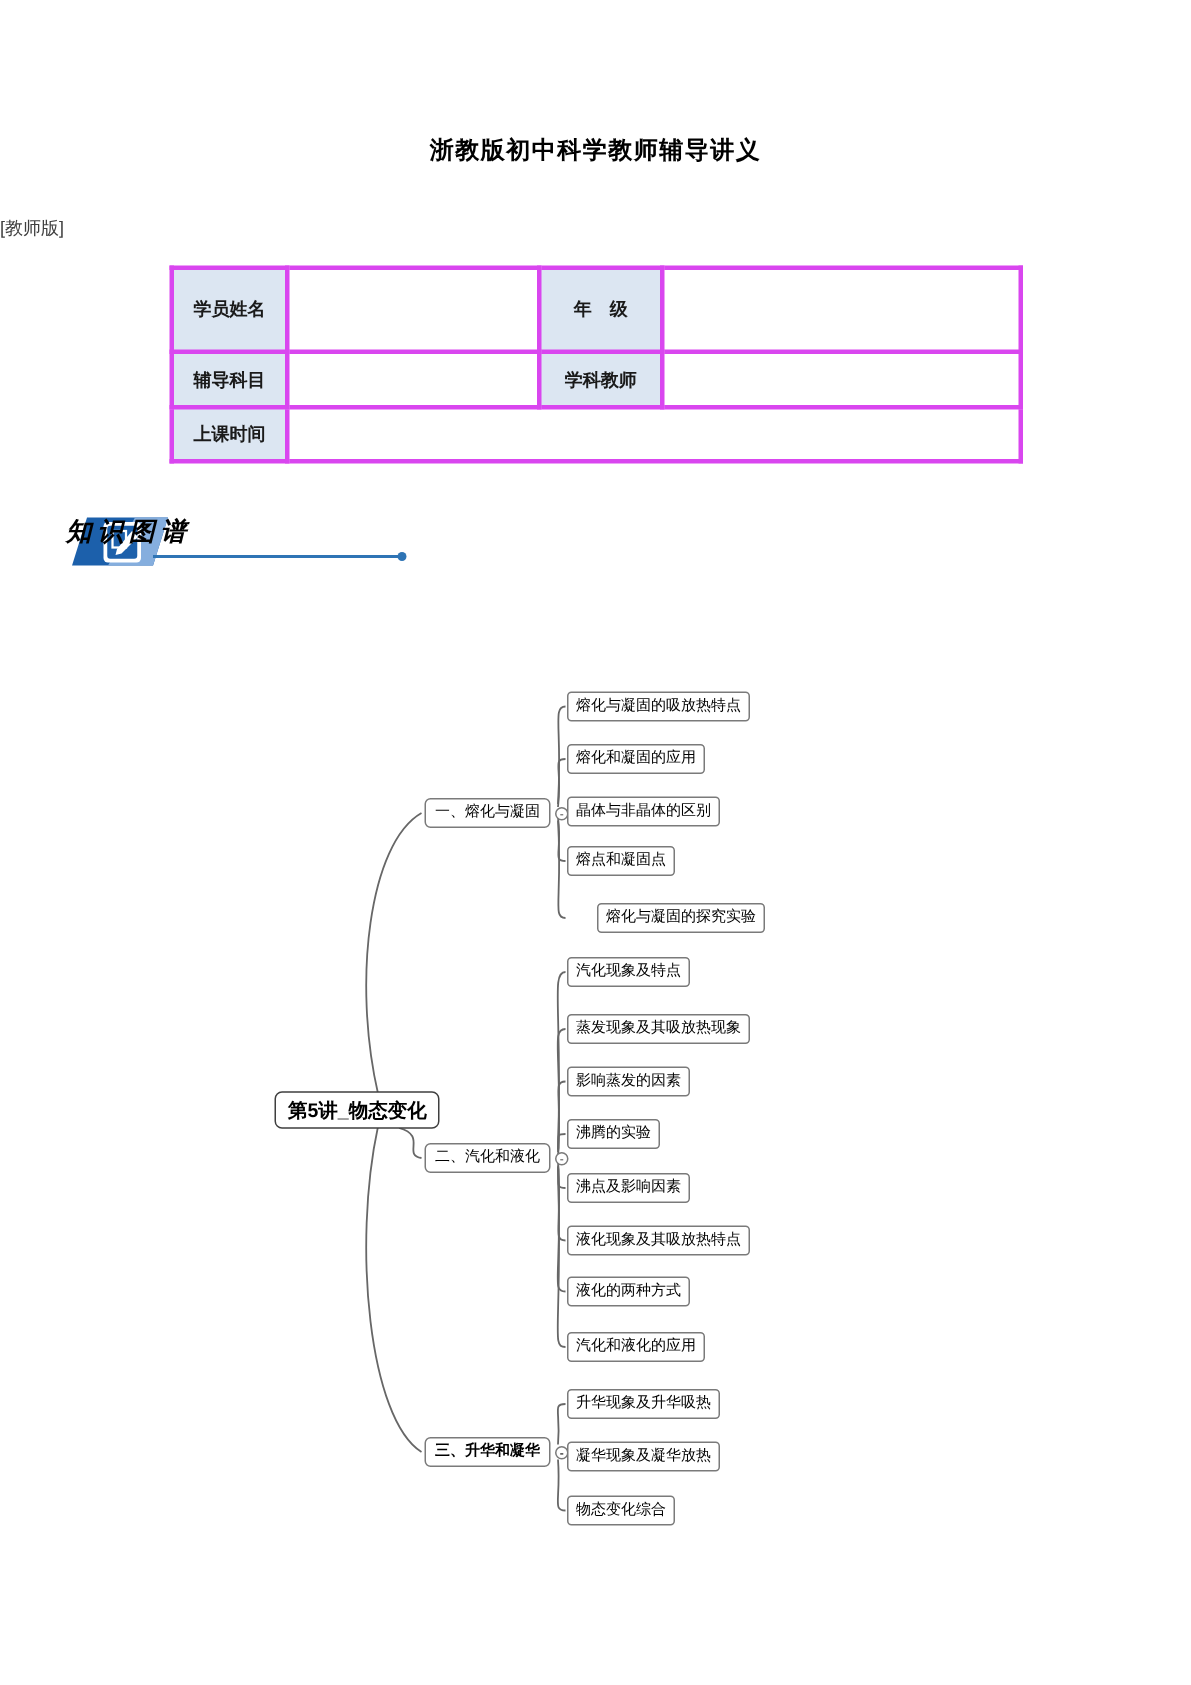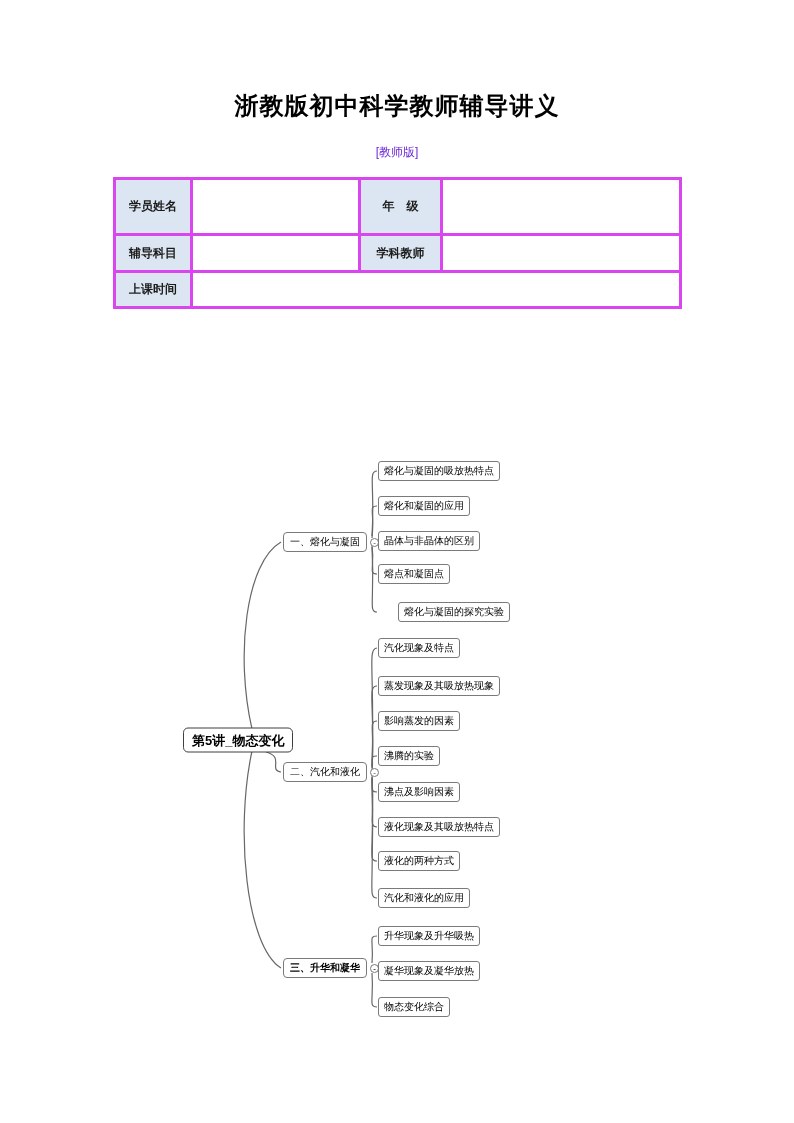--- a/index.html
+++ b/index.html
@@ -2,23 +2,23 @@
 <html><head>
 <meta charset="utf-8">
 <style>
   html,body{margin:0;padding:0;background:#ffffff;}
   .page{position:relative;width:794px;height:1123px;background:#ffffff;overflow:hidden;
         font-family:"Liberation Sans","DejaVu Sans",sans-serif;color:#000;}
 
   
   .doc-title{position:absolute;top:90px;left:0;width:100%;text-align:center;
              font-family:"Liberation Serif","DejaVu Serif",serif;
-             font-weight:bold;font-size:24px;letter-spacing:1px;}
-  .doc-edition{position:absolute;top:144px;left:0;width:100%;text-align:center;
-               font-size:12px;color:#6d28d9;}
+             font-weight:bold;font-size:16px;letter-spacing:1px;}
+  .doc-edition{position:absolute;top:144px;left:0;width:100%;text-align:left;
+               font-size:12px;color:#404040;}
 
   
   .info-table{position:absolute;left:113px;top:177px;border-collapse:collapse;table-layout:fixed;}
   .info-table td{border:3px solid #d946ef;font-size:12px;vertical-align:middle;padding:0 4px;}
   .info-table td.lbl{background:#dce6f2;font-weight:bold;text-align:center;color:#1a1a1a;}
   .info-table td.val{background:#ffffff;}
 
   
   .section-banner{position:absolute;left:40px;top:340px;width:280px;height:45px;}
   .section-banner svg{position:absolute;left:0;top:0;}
@@ -65,20 +65,36 @@
       <td class="lbl">学科教师</td>
       <td class="val"></td>
     </tr>
     <tr style="height:36px">
       <td class="lbl">上课时间</td>
       <td class="val" colspan="3"></td>
     </tr>
   </tbody>
     </table>
 
+  <div class="section-banner">
+    <svg width="280" height="45" viewBox="0 0 280 45">
+      <polygon points="18,5 72,5 62,37 8,37" fill="#1c60ab"></polygon>
+      <polygon points="50,5 72,5 62,37 32,37" fill="#85aede"></polygon>
+
+      <g>
+        <rect x="29" y="8" width="25" height="27" rx="3" fill="#ffffff"></rect>
+        <rect x="31.5" y="10.5" width="20" height="22" rx="2" fill="#1c60ab"></rect>
+        <rect x="35" y="14" width="9" height="11" fill="none" stroke="#ffffff" stroke-width="1.5"></rect>
+        <polygon points="48,14 52,18 41,29 37,30 38,26" fill="#ffffff"></polygon>
+      </g>
+      <line x1="62" y1="31" x2="228" y2="31" stroke="#2e74b5" stroke-width="2"></line>
+      <circle cx="228" cy="31" r="3" fill="#2e74b5"></circle>
+    </svg>
+    <span class="section-title">知识图谱</span>
+  </div>
 
   <div class="mindmap">
     <svg class="links" width="794" height="1123" viewBox="0 0 794 1123">
       <g fill="none" stroke="#676767" stroke-width="1.2">
 
         <path d="M 252,729 C 235,655 246,562 281,542"></path>
         <path d="M 266,752 C 285,757 268,770 281,772"></path>
         <path d="M 252,751 C 235,830 246,946 281,968"></path>
 
         <path d="M 372,536 C 375,485 368,471 377,471"></path>

